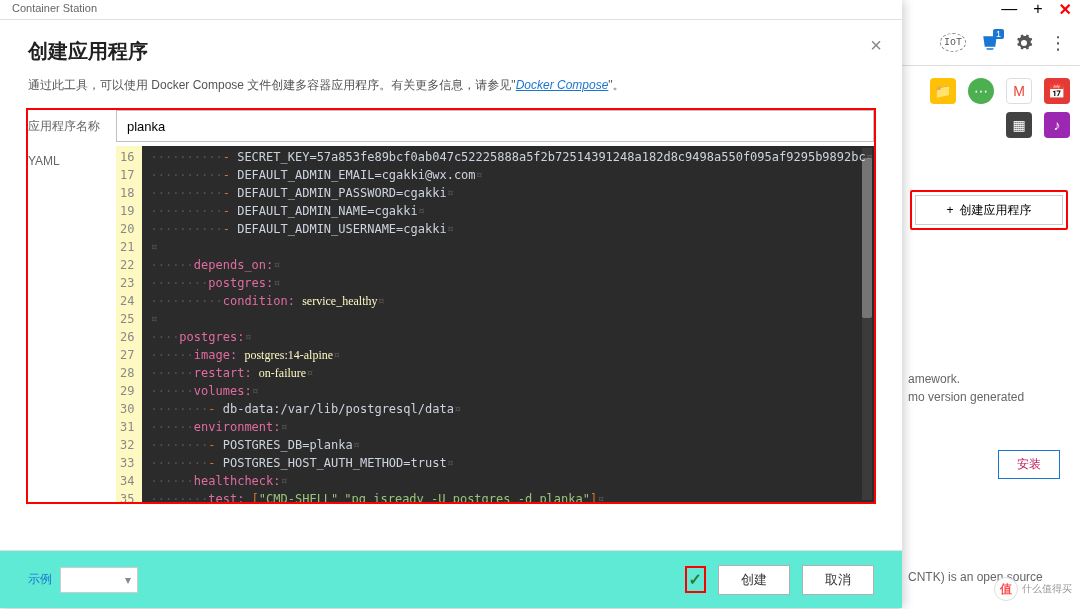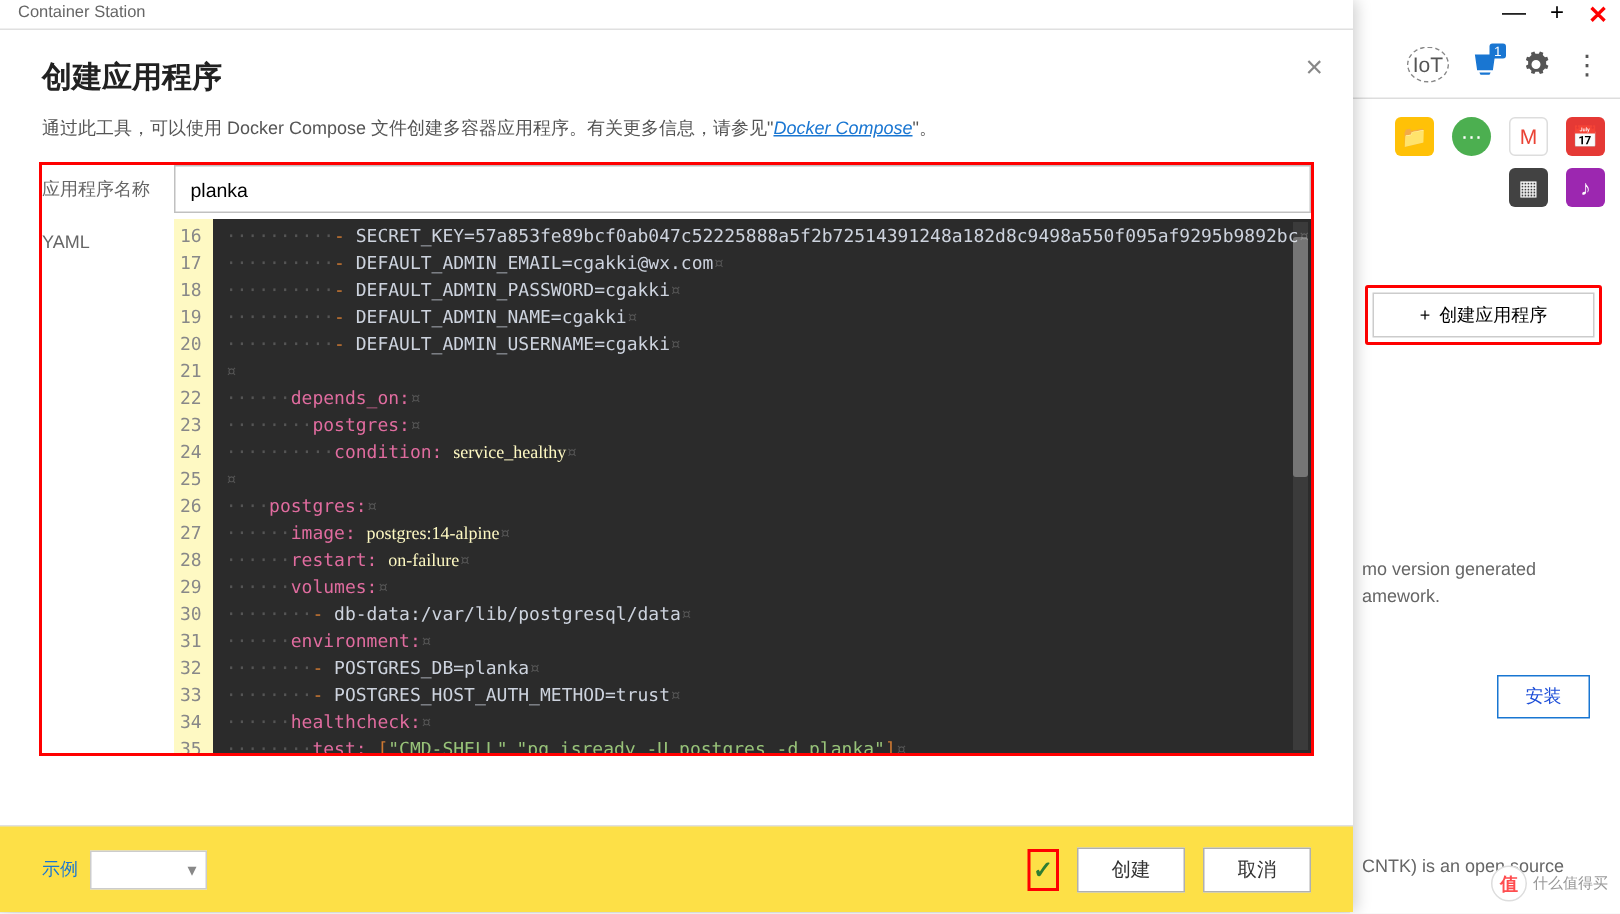--- a/index.html
+++ b/index.html
@@ -6,33 +6,33 @@
 body { font-family: "Microsoft YaHei", Arial, sans-serif; font-size: 13px; background: #f0f0f0; width: 1080px; height: 609px; overflow: hidden; position: relative; }
 
 .bg-header { position: absolute; top: 0; left: 0; right: 0; height: 20px; background: #e8e8e8; border-bottom: 1px solid #ccc; }
 .bg-icons { position: absolute; top: 0; right: 0; width: 180px; height: 609px; background: #fff; }
 .win-controls { position: absolute; top: 0; right: 4px; display: flex; gap: 8px; font-size: 16px; }
 .win-controls span { padding: 0 4px; cursor: pointer; }
 .win-close { color: #ff0000; font-weight: bold; }
 
 .topbar { position: absolute; top: 20px; right: 0; width: 178px; height: 46px; background: #fff; border-bottom: 1px solid #ddd; display: flex; align-items: center; justify-content: flex-end; gap: 14px; padding: 0 12px; }
 .topbar-icon { width: 20px; height: 20px; color: #555; cursor: pointer; font-size: 18px; display:flex; align-items:center; justify-content:center; }
-.iot-badge { border: 1px dashed #888; border-radius: 50%; font-size: 14px; padding: 3px; color: #555; }
+.iot-badge { border: 1px dashed #888; border-radius: 50%; font-size: 10px; padding: 3px; color: #555; font-family: Liberation Mono, monospace; }
 .notif { position: relative; color: #1976d2; }
 .notif-badge { position: absolute; top: -4px; right: -4px; background: #1976d2; color: #fff; font-size: 9px; padding: 0 3px; border-radius: 2px; }
 
 .desktop-icons { position: absolute; top: 78px; right: 10px; width: 160px; }
 .icon-row { display: flex; gap: 12px; margin-bottom: 8px; justify-content: flex-end; flex-wrap: wrap; }
 .app-icon { width: 26px; height: 26px; border-radius: 4px; display: flex; align-items: center; justify-content: center; font-size: 14px; color: #fff; }
 
 .create-btn-bg { position: absolute; top: 190px; right: 12px; width: 158px; height: 40px; border: 2px solid #ff0000; border-radius: 2px; display: flex; align-items: center; justify-content: center; }
 .create-btn-inner { width: 148px; height: 30px; border: 1px solid #ccc; background: #fff; display: flex; align-items: center; justify-content: center; gap: 6px; font-size: 12px; cursor: pointer; }
 
 .side-text { position: absolute; top: 370px; right: 12px; width: 160px; font-size: 12px; color: #666; line-height: 1.5; }
-.install-btn { position: absolute; top: 450px; right: 20px; border: 1px solid #1976d2; color: #1d4ed8; padding: 5px 18px; font-size: 12px; background: #fff; cursor: pointer; }
+.install-btn { position: absolute; top: 450px; right: 20px; border: 1px solid #1976d2; color: #be185d; padding: 5px 18px; font-size: 12px; background: #fff; cursor: pointer; }
 .side-text2 { position: absolute; top: 570px; right: 12px; width: 160px; font-size: 12px; color: #666; }
 
 .modal { position: absolute; top: 0; left: 0; width: 902px; height: 608px; background: #fff; box-shadow: 2px 0 10px rgba(0,0,0,0.2); }
 .app-title-bar { height: 20px; padding: 2px 12px; font-size: 11px; color: #666; border-bottom: 1px solid #e0e0e0; }
 .modal-header { padding: 18px 28px 12px; position: relative; }
 .modal-title { font-size: 20px; font-weight: bold; color: #212121; }
 .modal-close { position: absolute; top: 14px; right: 20px; font-size: 20px; color: #888; cursor: pointer; }
 
 .modal-desc { padding: 0 28px 14px; font-size: 12px; color: #555; }
 .modal-desc a { color: #1976d2; text-decoration: underline; font-style: italic; }
@@ -52,21 +52,21 @@
 .dots { color: #555; }
 .dash { color: #cc7832; }
 .key { color: #e06c9f; }
 .str { color: #cdd3de; }
 .val { color: #fef9c3; font-family: Liberation Serif, serif; }
 .list-b { color: #cc7832; }
 .strlit { color: #98c379; }
 .scrollbar { position: absolute; right: 2px; top: 2px; bottom: 2px; width: 10px; background: rgba(255,255,255,0.08); }
 .scroll-thumb { position: absolute; top: 10px; width: 10px; height: 160px; background: rgba(255,255,255,0.3); border-radius: 2px; }
 
-.modal-footer { position: absolute; bottom: 0; left: 0; right: 0; height: 58px; border-top: 1px solid #e0e0e0; display: flex; align-items: center; padding: 0 28px; background: #fde047; }
+.modal-footer { position: absolute; bottom: 0; left: 0; right: 0; height: 58px; border-top: 1px solid #e0e0e0; display: flex; align-items: center; padding: 0 28px; background: #5eead4; }
 .example-label { color: #1976d2; font-size: 12px; margin-right: 8px; }
 .example-select { width: 78px; height: 26px; border: 1px solid #ccc; background: #fff; font-size: 12px; cursor: pointer; display:flex; align-items:center; justify-content:flex-end; padding:0 6px; color:#888;}
 .footer-right { margin-left: auto; display: flex; align-items: center; gap: 12px; }
 .check-icon { color: #2e7d32; font-size: 16px; font-weight: bold; }
 .btn { height: 30px; padding: 0 22px; border: 1px solid #b0b0b0; background: #fff; font-size: 13px; color: #333; cursor: pointer; display:flex; align-items:center; }
 .btn-validate-wrap { border: 2px solid #ff0000; padding: 2px; display: flex; align-items: center; gap: 8px; }
 
 .watermark { position: absolute; bottom: 8px; right: 8px; display:flex; align-items:center; gap:4px; font-size:10px; color:#999; }
 .watermark-logo { width:24px; height:24px; border-radius:50%; background:#fff; border:1px solid #ddd; display:flex; align-items:center; justify-content:center; font-size:12px; color:#ff4d4f; font-weight:bold;}
 </style>
@@ -112,22 +112,22 @@
 </div>
 
 <div class="create-btn-bg">
   <div class="create-btn-inner">
     <span>+</span>
     <span>创建应用程序</span>
   </div>
 </div>
 
 <div class="side-text">
+  <div>amework.</div>
   <div>mo version generated</div>
-  <div>amework.</div>
 </div>
 <button class="install-btn">安装</button>
 <div class="side-text2">CNTK) is an open source</div>
 
 <div class="modal">
   <div class="app-title-bar">Container Station</div>
   <div class="modal-header">
     <div class="modal-title">创建应用程序</div>
     <div class="modal-close">×</div>
   </div>

